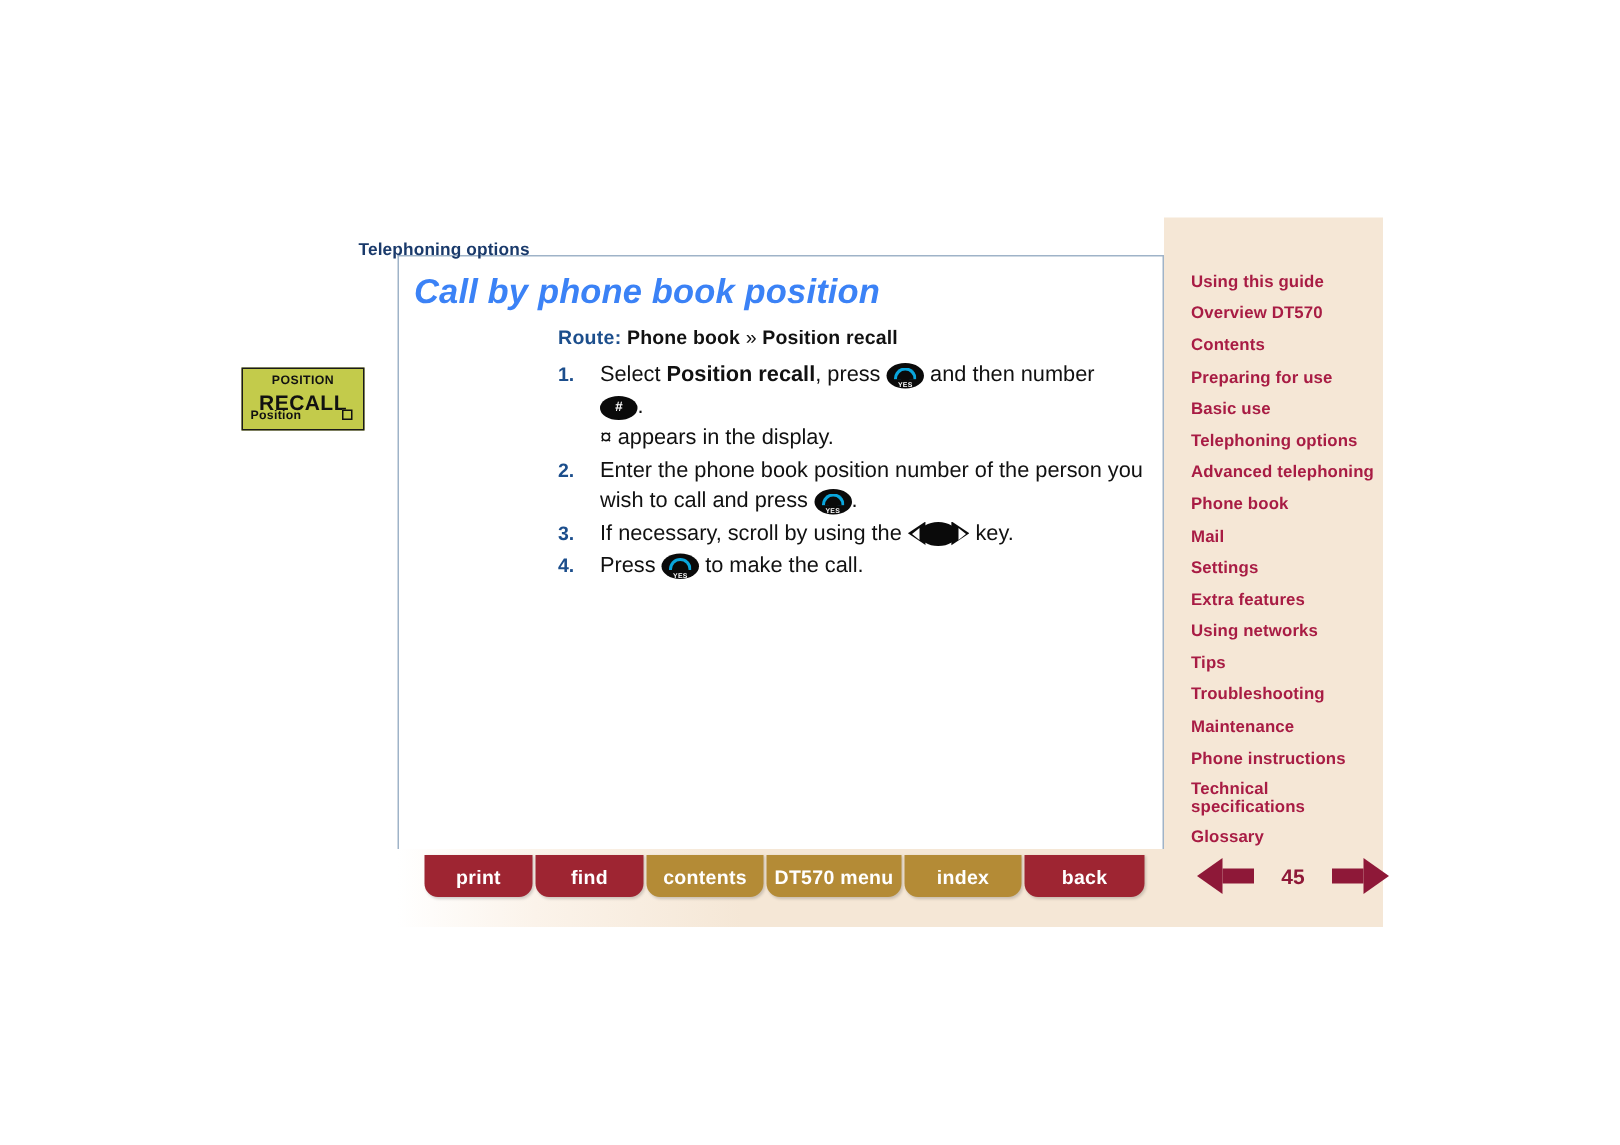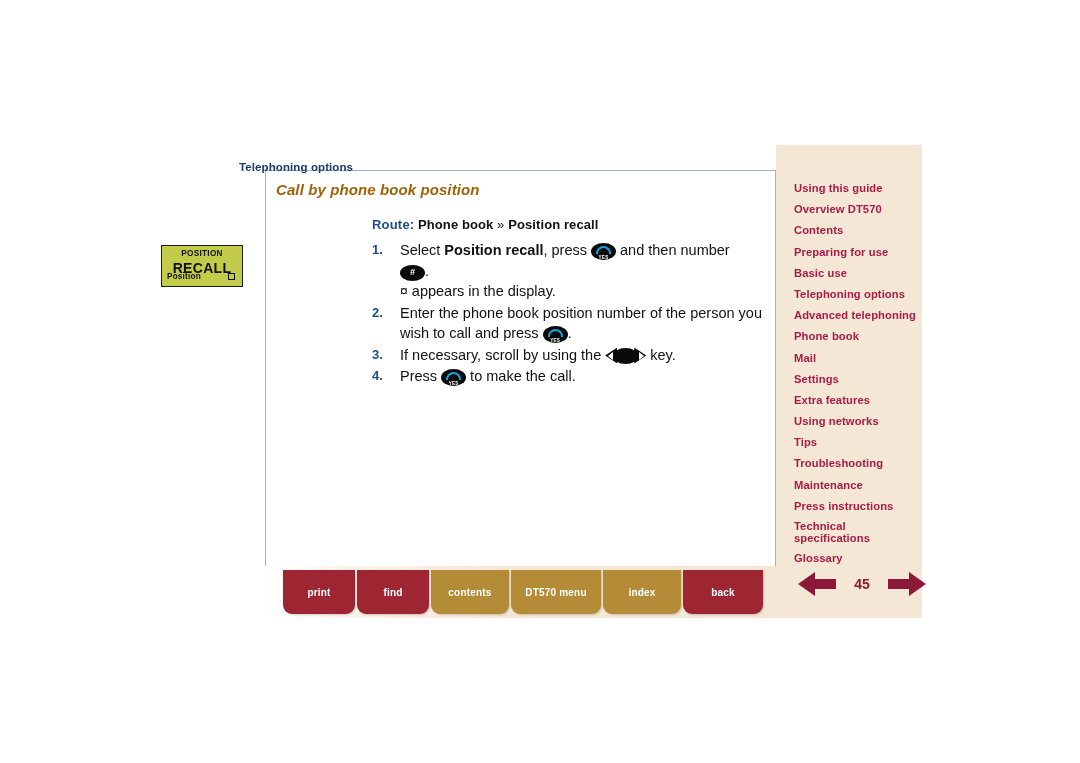--- a/index.html
+++ b/index.html
@@ -69,24 +69,24 @@
     font-size: 11.5px;
     font-weight: bold;
     color: #1a3a6b;
     letter-spacing: 0.1px;
   }
 
   
   #page-title {
     position: absolute;
     left: 276px; top: 181px;
-    font-size: 15px;
+    font-size: 23px;
     font-weight: bold;
     font-style: italic;
-    color: #a16207;
+    color: #3b82f6;
     letter-spacing: 0.1px;
   }
 
   
   #display-graphic {
     position: absolute;
     left: 161px; top: 245px;
     width: 82px; height: 42px;
     background: #c3cb4b;
     border: 1.5px solid #1a1a1a;
@@ -237,24 +237,24 @@
     width: 657px; height: 52px;
     background: linear-gradient(to right, #ffffff 0%, #fbf3ea 14%, #f5e7d6 35%, #f5e7d6 100%);
   }
   #toolbar {
     position: absolute;
     left: 283px; top: 570px;
     display: flex;
     gap: 2px;
   }
   .tb-btn {
-    height: 44px;
+    height: 28px;
     border-radius: 0 0 9px 9px;
     color: #ffffff;
-    font-size: 10px;
+    font-size: 13px;
     font-weight: bold;
     display: flex;
     align-items: center;
     justify-content: center;
     cursor: pointer;
     letter-spacing: 0.2px;
     box-sizing: border-box;
     padding: 0 2px;
     box-shadow: 1px 1px 2px rgba(0,0,0,0.18);
   }
@@ -313,21 +313,21 @@
         <a class="nav-item">Telephoning options</a>
         <a class="nav-item">Advanced telephoning</a>
         <a class="nav-item">Phone book</a>
         <a class="nav-item">Mail</a>
         <a class="nav-item">Settings</a>
         <a class="nav-item">Extra features</a>
         <a class="nav-item">Using networks</a>
         <a class="nav-item">Tips</a>
         <a class="nav-item">Troubleshooting</a>
         <a class="nav-item">Maintenance</a>
-        <a class="nav-item">Press instructions</a>
+        <a class="nav-item">Phone instructions</a>
         <a class="nav-item two-line">Technical
 specifications</a>
         <a class="nav-item">Glossary</a>
       </div>
   </div>
 
   <div id="content-card"></div>
 
   <div id="breadcrumb">Telephoning options</div>
 

